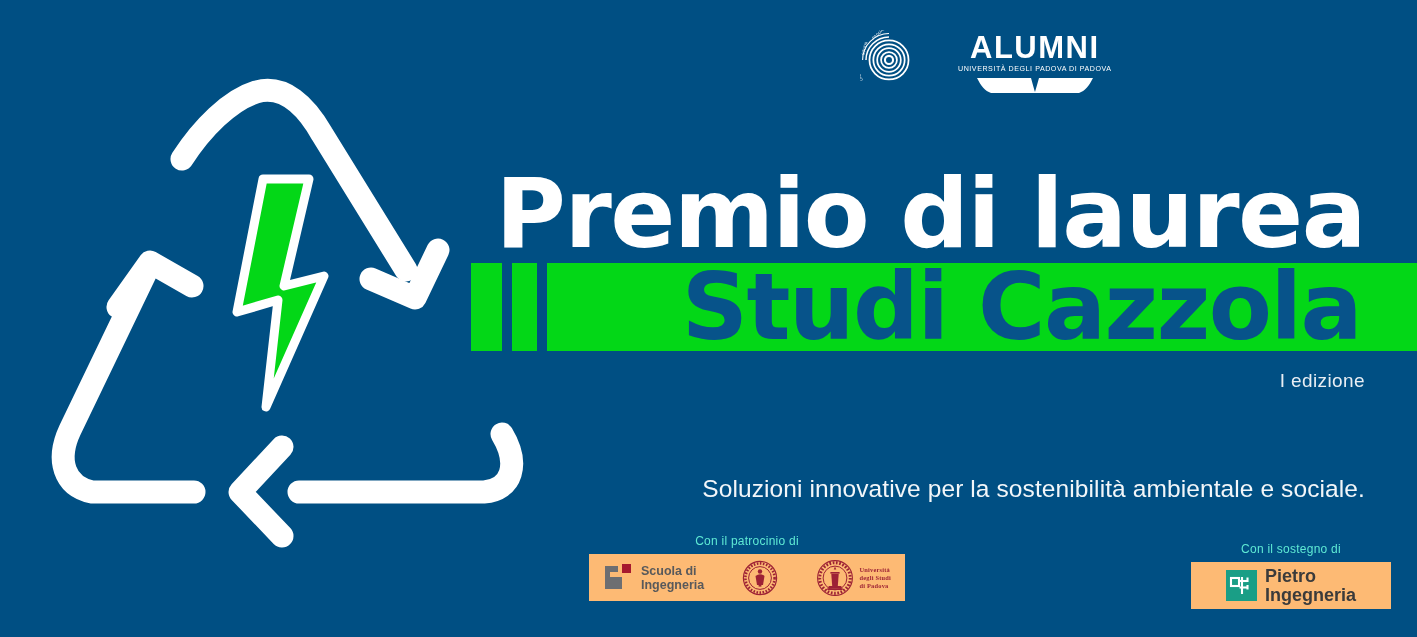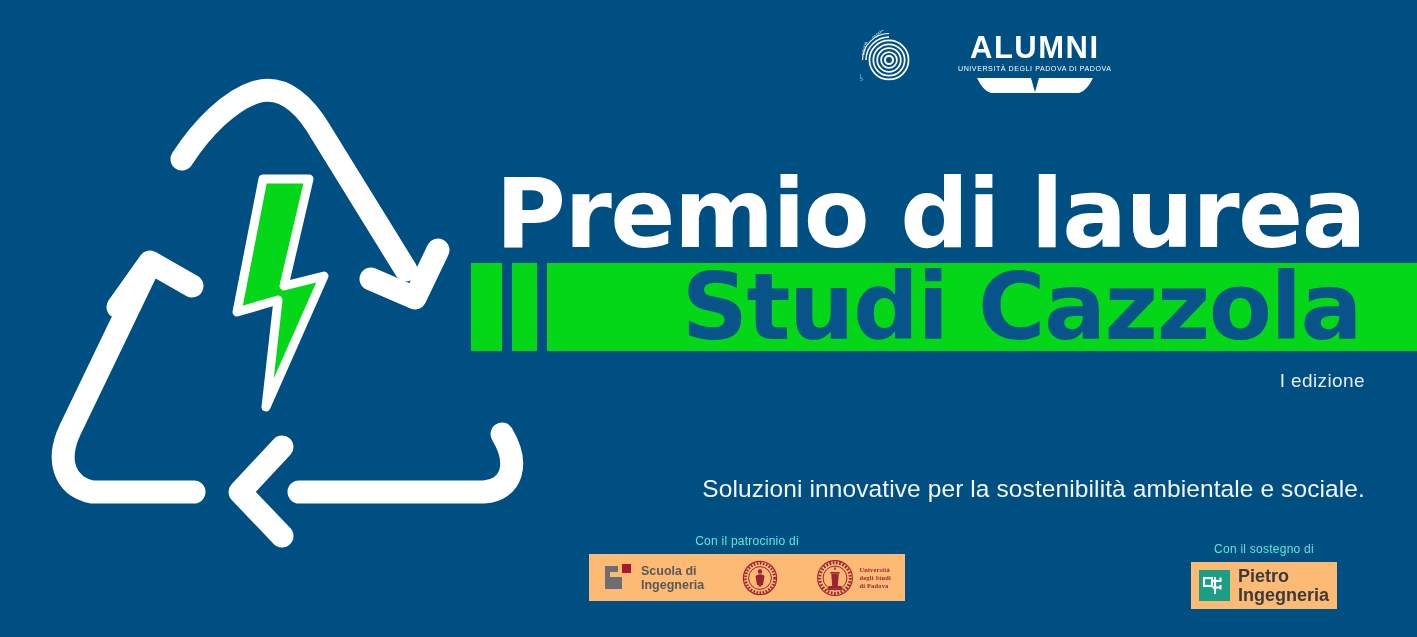--- a/index.html
+++ b/index.html
@@ -105,21 +105,21 @@
     background:#fdba74;
     display:flex; align-items:center; justify-content:center;
   }
 
   #patrocinio { left:589px; top:534px; }
   #patrocinio .spons-card {
     width:316px; height:47px; gap:0px;
     padding:0 14px; justify-content:space-between;
   }
   #sostegno { left:1191px; top:542px; }
-  #sostegno .spons-card { width:146px; height:47px; }
+  #sostegno .spons-card { width:200px; height:47px; }
 
   .scuola-ing { display:flex; align-items:center; gap:7px; }
   .scuola-txt {
     color:#58595b; font-size:12.5px; font-weight:bold;
     line-height:1.12; text-align:left; white-space:nowrap;
     font-family:"Liberation Sans", sans-serif;
   }
   .unipd-lockup { display:flex; align-items:center; gap:5px; }
   .unipd-txt {
     color:#9d2235; font-size:6.4px; font-weight:bold;

